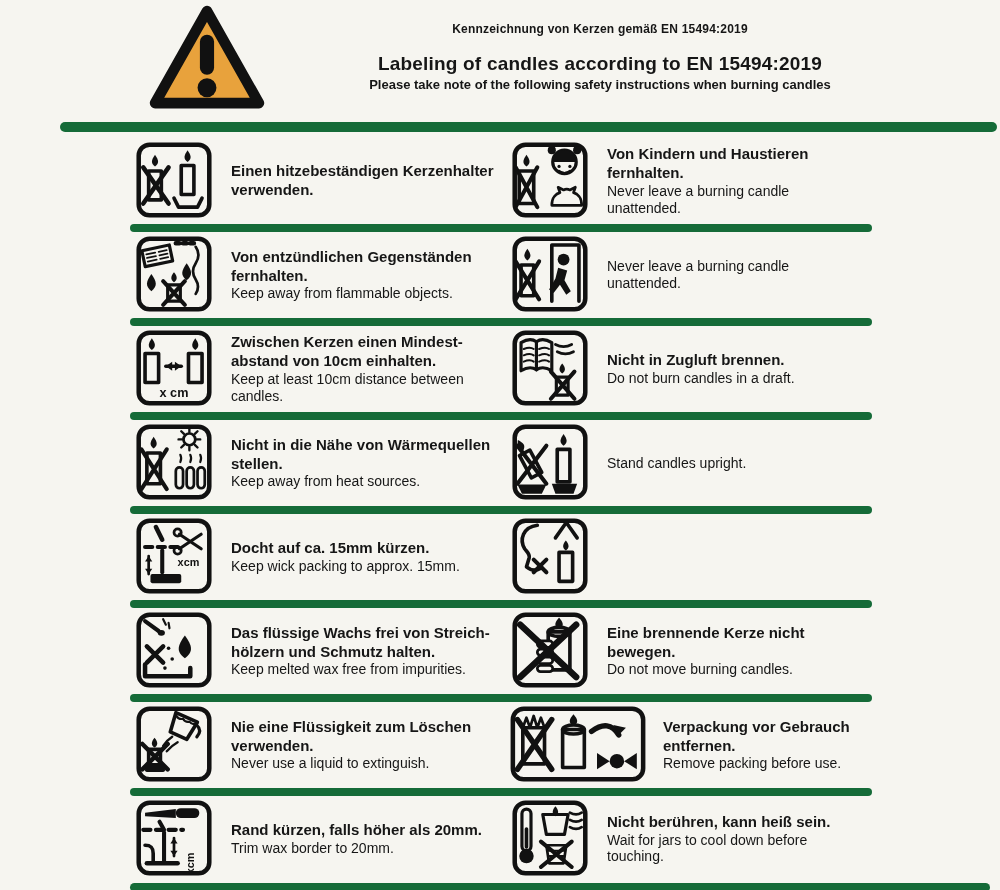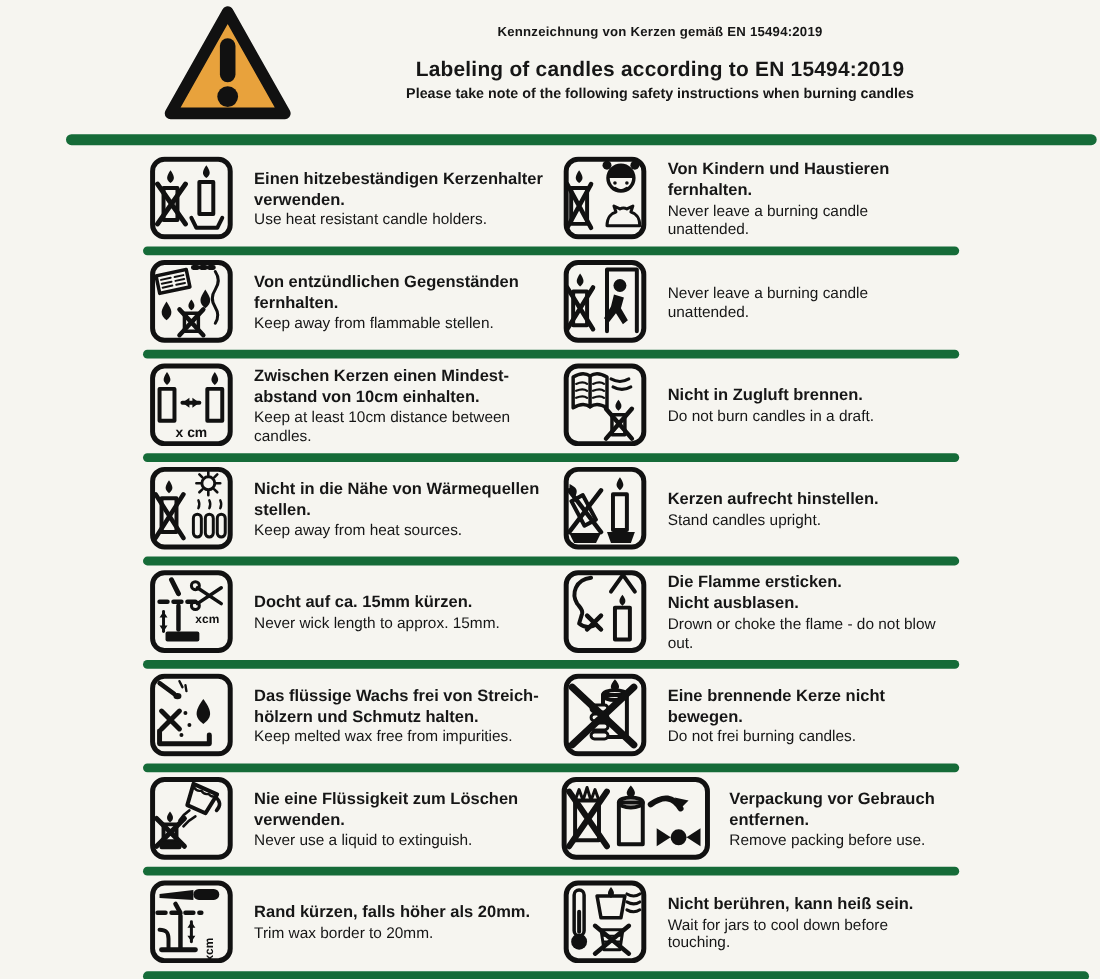--- a/index.html
+++ b/index.html
@@ -77,21 +77,20 @@
           <path d="M8 28 L36 68 M36 28 L8 68" stroke-width="5"></path>
           <rect x="50" y="26" width="14" height="32"></rect>
           <path d="M57 9 c-4 6 -5 9 0 13 c5 -4 4 -7 0 -13" fill="#111" stroke="none"></path>
           <path d="M42 62 L47 72 H68 L73 62"></path>
         </g>
           </svg>
       </span>
       <div class="txt">
         <div class="de">Einen hitzebeständigen Kerzenhalter
 verwenden.</div>
-        <div class="en">Use heat resistant candle holders.</div>
       </div>
     </div>
     <div class="cell">
       <span class="pict">
         <svg viewBox="0 0 84 84">
             <g fill="none" stroke="#111" stroke-width="4" stroke-linecap="round" stroke-linejoin="round">
           <rect x="3" y="3" width="78" height="78" rx="12" stroke-width="5"></rect>
           <rect x="8" y="32" width="16" height="36"></rect>
           <path d="M16 14 c-4 6 -5 9 0 13 c5 -4 4 -7 0 -13" fill="#111" stroke="none"></path>
           <path d="M4 28 L28 72 M28 28 L4 72" stroke-width="4.5"></path>
@@ -132,21 +131,21 @@
           <path d="M56 30 c-6 9 -7 13 0 19 c7 -6 6 -10 0 -19" fill="#111" stroke="none"></path>
           <rect x="35" y="54" width="14" height="18"></rect>
           <path d="M42 40 c-4 5 -4 8 0 11 c4 -3 4 -6 0 -11" fill="#111" stroke="none"></path>
           <path d="M30 50 L54 76 M54 50 L30 76" stroke-width="4.5"></path>
         </g>
           </svg>
       </span>
       <div class="txt">
         <div class="de">Von entzündlichen Gegenständen
 fernhalten.</div>
-        <div class="en">Keep away from flammable stellen.</div>
+        <div class="en">Keep away from flammable objects.</div>
       </div>
     </div>
     <div class="cell">
       <span class="pict">
         <svg viewBox="0 0 84 84">
             <g fill="none" stroke="#111" stroke-width="4" stroke-linecap="round" stroke-linejoin="round">
           <rect x="3" y="3" width="78" height="78" rx="12" stroke-width="5"></rect>
           <rect x="10" y="32" width="14" height="34"></rect>
           <path d="M17 14 c-4 6 -5 9 0 13 c5 -4 4 -7 0 -13" fill="#111" stroke="none"></path>
           <path d="M4 28 L30 70 M30 28 L4 70" stroke-width="4.5"></path>
@@ -246,21 +245,20 @@
           </g>
           <path d="M6 24 L38 66 M38 24 L6 66" stroke-width="4.5"></path>
           <polygon points="6,67 38,67 33,77 11,77" fill="#111" stroke="none"></polygon>
           <rect x="50" y="28" width="14" height="36"></rect>
           <path d="M57 11 c-4 6 -5 9 0 13 c5 -4 4 -7 0 -13" fill="#111" stroke="none"></path>
           <polygon points="44,66 72,66 68,77 48,77" fill="#111" stroke="none"></polygon>
         </g>
           </svg>
       </span>
       <div class="txt">
-        <div class="de">Kerzen aufrecht hinstellen.</div>
         <div class="en">Stand candles upright.</div>
       </div>
     </div>
   </section>
   <div class="bar mid"></div>
 
   <section class="row">
     <div class="cell">
       <span class="pict">
         <svg viewBox="0 0 84 84">
@@ -274,42 +272,36 @@
           <text class="pict-label small" x="58" y="53" text-anchor="middle" fill="#111" stroke="none">xcm</text>
           <path d="M14 42 V62" stroke-width="3"></path>
           <path d="M14 42 l-4 6 h8 z M14 62 l-4 -6 h8 z" fill="#111" stroke="none"></path>
           <path d="M29 36 V60" stroke-width="4.5"></path>
           <rect x="16" y="62" width="34" height="10" rx="2" fill="#111" stroke="none"></rect>
         </g>
           </svg>
       </span>
       <div class="txt">
         <div class="de">Docht auf ca. 15mm kürzen.</div>
-        <div class="en">Never wick length to approx. 15mm.</div>
+        <div class="en">Keep wick packing to approx. 15mm.</div>
       </div>
     </div>
     <div class="cell">
       <span class="pict">
         <svg viewBox="0 0 84 84">
             <g fill="none" stroke="#111" stroke-width="4" stroke-linecap="round" stroke-linejoin="round">
           <rect x="3" y="3" width="78" height="78" rx="12" stroke-width="5"></rect>
           <path d="M28 8 C12 10 8 24 14 34 c3 4 6 6 5 10 l-3 10 c6 5 12 4 17 1"></path>
           <path d="M24 46 L38 60 M38 46 L24 60" stroke-width="4.5"></path>
           <path d="M48 22 L60 5 L72 22"></path>
           <rect x="52" y="38" width="15" height="32"></rect>
           <path d="M59.5 25 c-4 5 -4 8 0 11 c4 -3 4 -6 0 -11" fill="#111" stroke="none"></path>
         </g>
           </svg>
       </span>
-      <div class="txt">
-        <div class="de">Die Flamme ersticken.
-Nicht ausblasen.</div>
-        <div class="en">Drown or choke the flame - do not blow
-out.</div>
-      </div>
     </div>
   </section>
   <div class="bar mid"></div>
 
   <section class="row">
     <div class="cell">
       <span class="pict">
         <svg viewBox="0 0 84 84">
             <g fill="none" stroke="#111" stroke-width="4" stroke-linecap="round" stroke-linejoin="round">
           <rect x="3" y="3" width="78" height="78" rx="12" stroke-width="5"></rect>
@@ -343,21 +335,21 @@
           <rect x="28" y="41" width="17" height="7" rx="3.5" stroke-width="3" fill="#f6f5f0"></rect>
           <rect x="28" y="50" width="17" height="7" rx="3.5" stroke-width="3" fill="#f6f5f0"></rect>
           <rect x="28" y="59" width="17" height="7" rx="3.5" stroke-width="3" fill="#f6f5f0"></rect>
           <path d="M9 14 L71 72 M71 14 L9 72" stroke-width="7"></path>
         </g>
           </svg>
       </span>
       <div class="txt">
         <div class="de">Eine brennende Kerze nicht
 bewegen.</div>
-        <div class="en">Do not frei burning candles.</div>
+        <div class="en">Do not move burning candles.</div>
       </div>
     </div>
   </section>
   <div class="bar mid"></div>
 
   <section class="row">
     <div class="cell">
       <span class="pict">
         <svg viewBox="0 0 84 84">
             <g fill="none" stroke="#111" stroke-width="4" stroke-linecap="round" stroke-linejoin="round">

